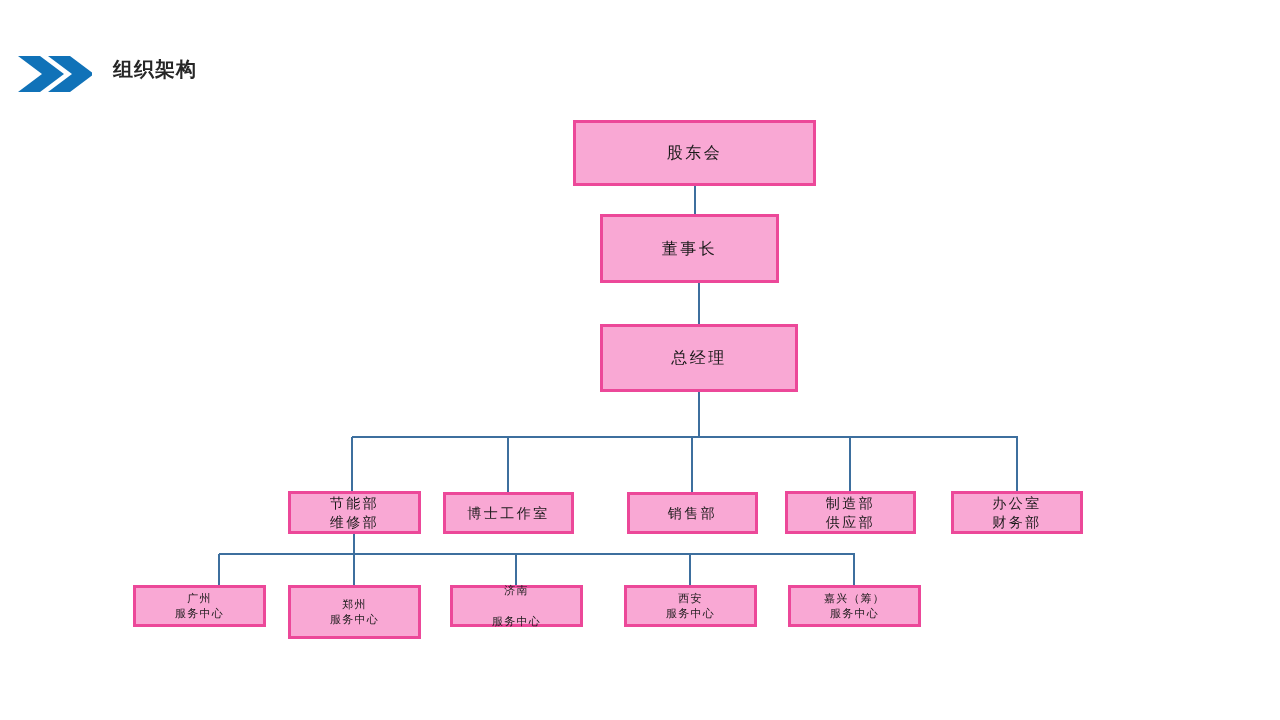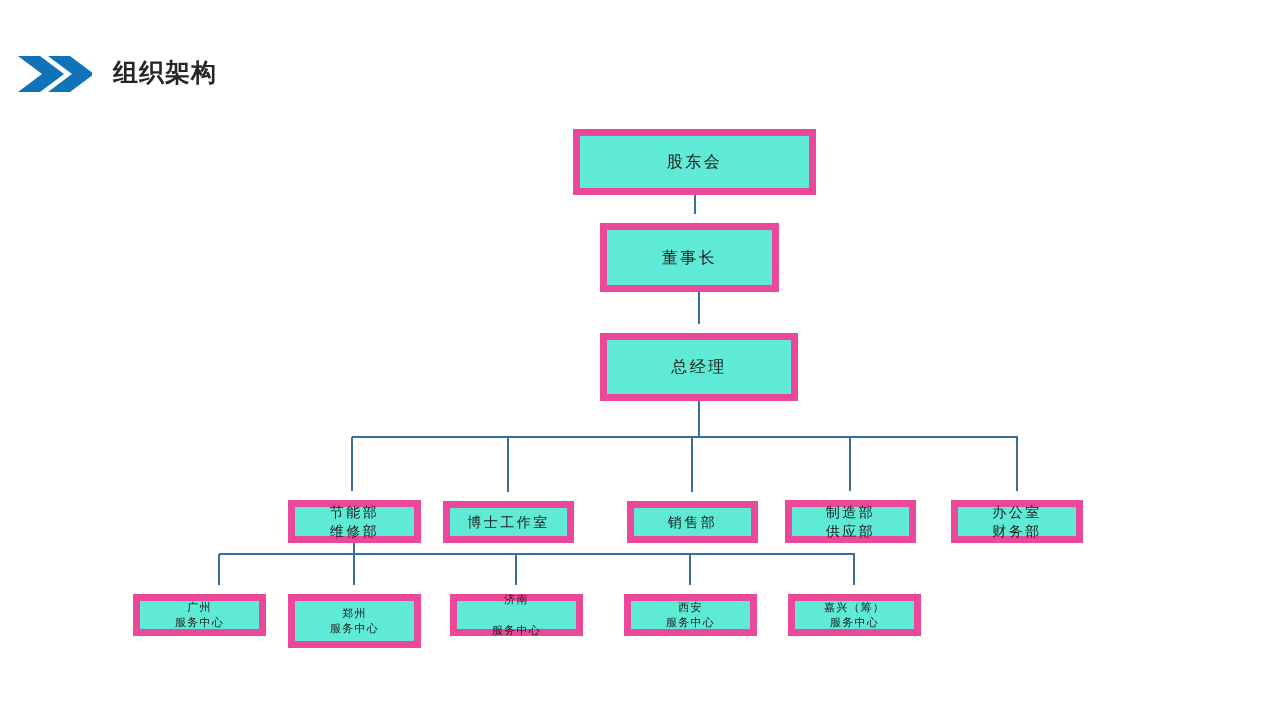--- a/index.html
+++ b/index.html
@@ -28,21 +28,21 @@
     position: absolute;
     left: 18px;
     top: 8px;
     width: 74px;
     height: 40px;
   }
   #page-title {
     position: absolute;
     left: 113px;
     top: 10px;
-    font-size: 25px;
+    font-size: 20px;
     font-weight: bold;
     letter-spacing: 1px;
     color: #262626;
     white-space: nowrap;
   }
 
   
   #org-chart {
     position: absolute;
     left: 0;
@@ -54,31 +54,30 @@
     position: absolute;
     left: 0;
     top: 0;
     width: 1280px;
     height: 720px;
   }
 
   .node {
     position: absolute;
     box-sizing: border-box;
-    border: 7px solid #ec4899;
-    background: #5eead4;
+    border: 3px solid #ec4899;
+    background: #f9a8d4;
     display: flex;
     flex-direction: column;
     align-items: center;
     justify-content: center;
     text-align: center;
     color: #1a1a1a;
     line-height: 1.32;
     letter-spacing: 2.5px;
-    margin-top: 9px;
   }
   .node .line {
     display: block;
     white-space: nowrap;
   }
 
   .node.level-top   { font-size: 16px; }
   .node.level-dept  { font-size: 14px; }
   .node.level-leaf  { font-size: 11px; letter-spacing: 1.2px; }
 </style>

